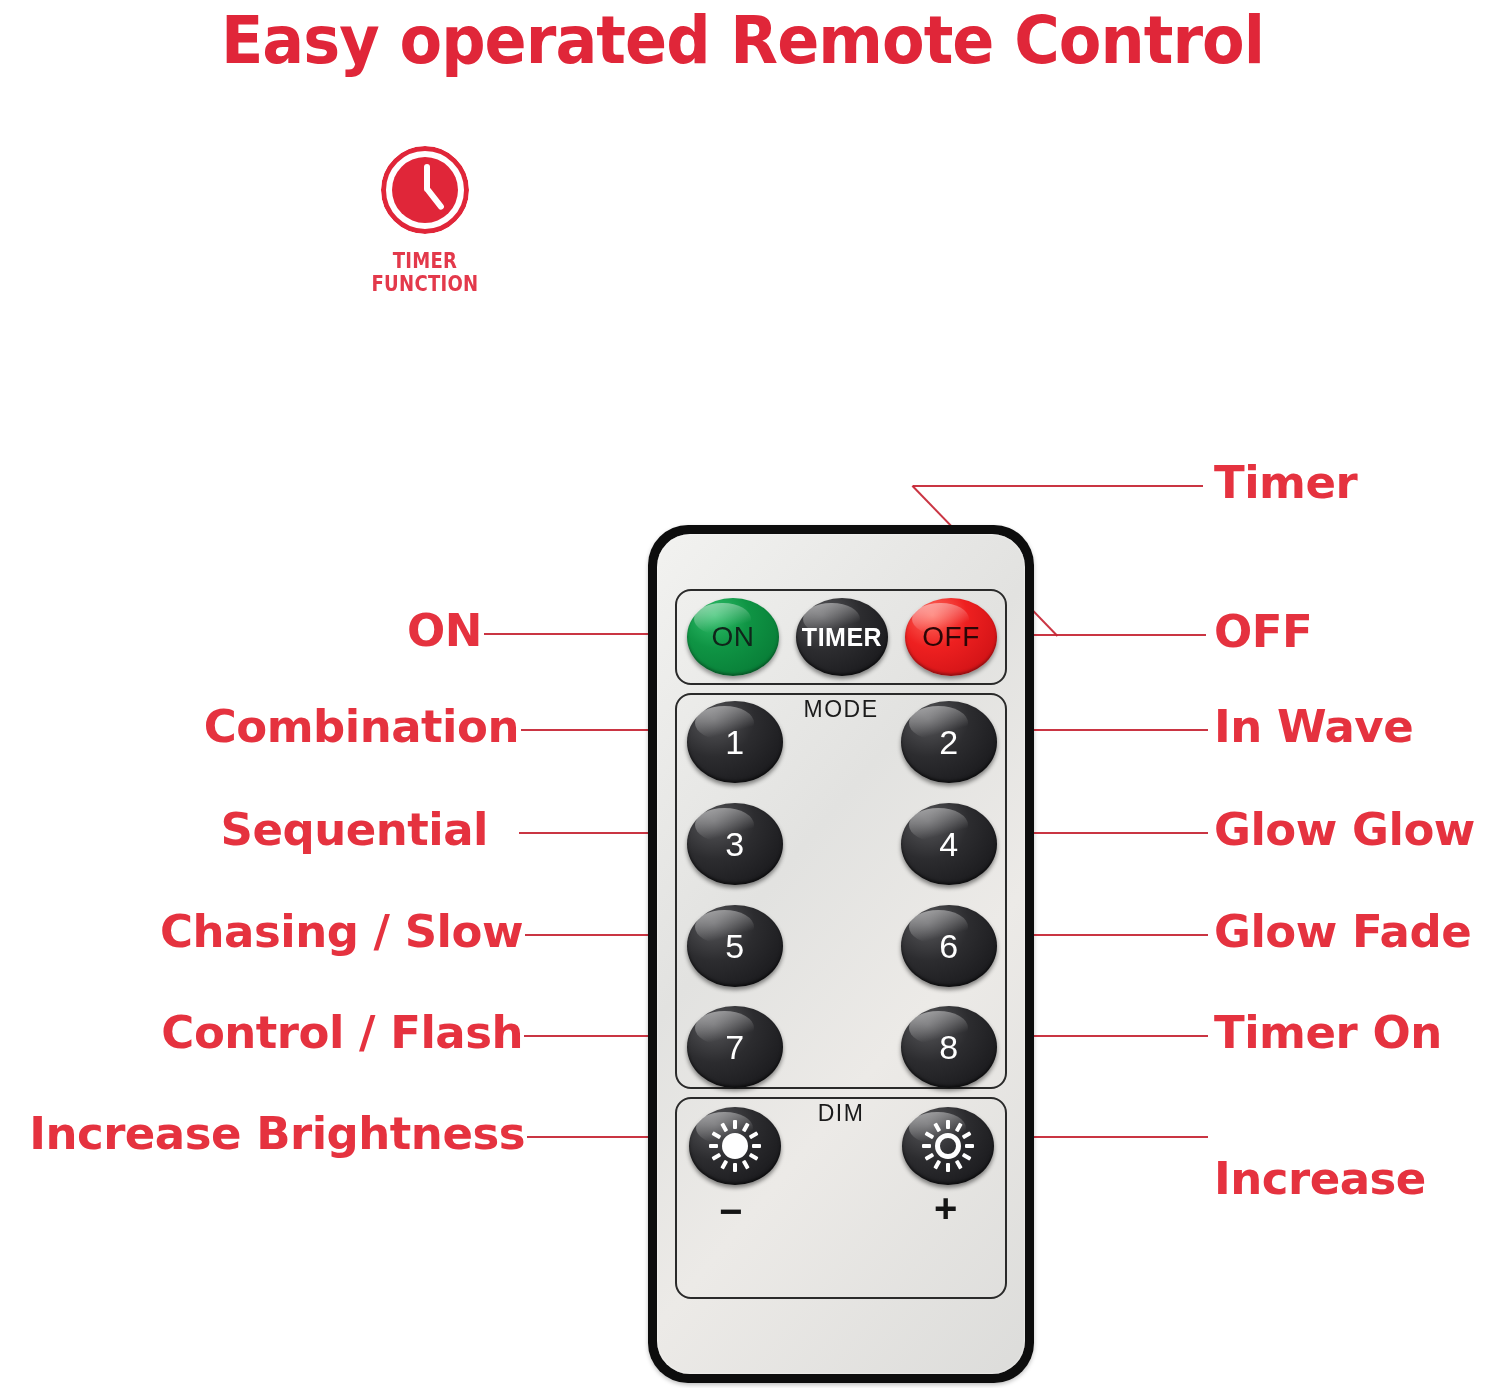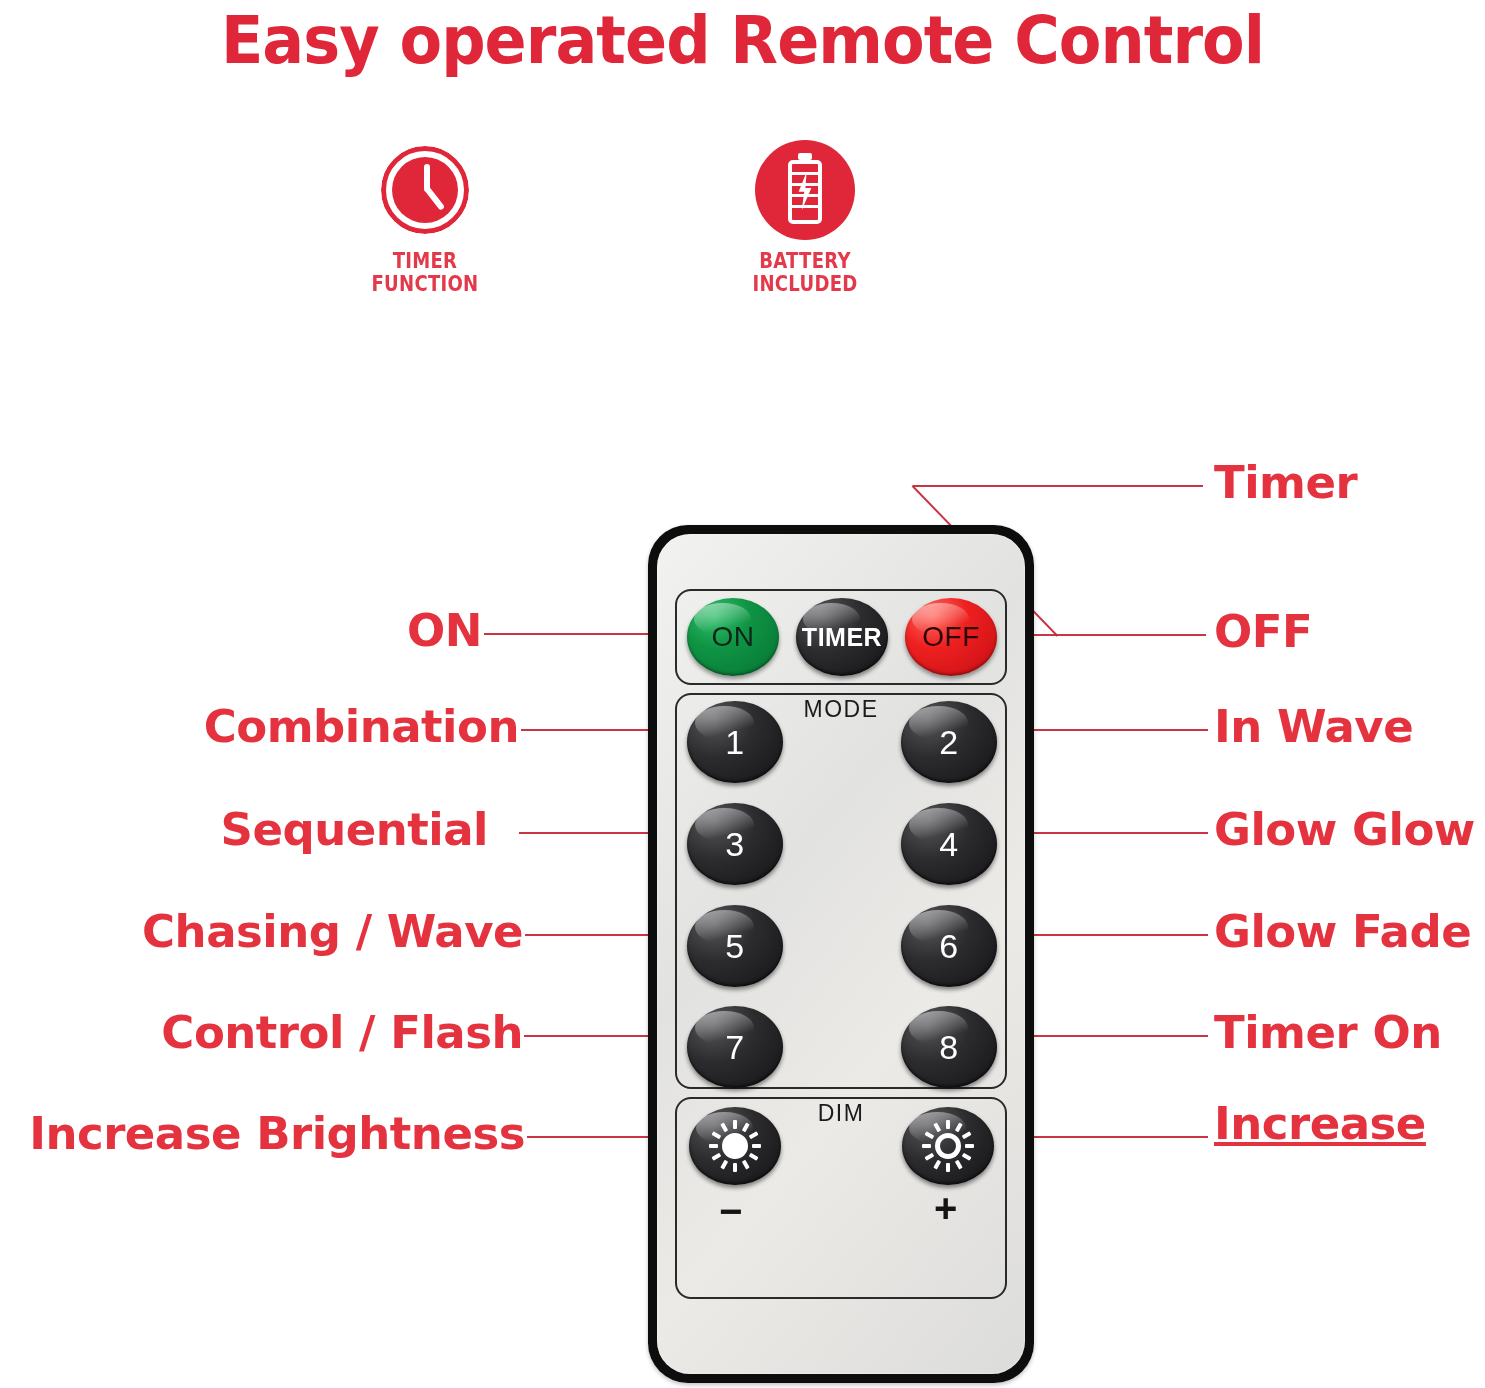--- a/index.html
+++ b/index.html
@@ -193,36 +193,20 @@
       <div class="clock-face"></div>
       <div class="hand-v"></div>
       <div class="hand-d"></div>
     </div>
     <div class="flabel">
       <div>TIMER</div>
       <div>FUNCTION</div>
     </div>
   </div>
 
-  <div class="feature f1">
-    <div class="fcircle">
-      <div class="bat-cap"></div>
-      <div class="bat-body">
-        <div class="bat-seg" style="top:8px"></div>
-        <div class="bat-seg" style="top:19px"></div>
-        <div class="bat-seg" style="top:30px"></div>
-        <div class="bat-seg" style="top:41px"></div>
-      </div>
-      <div class="bolt"></div>
-    </div>
-    <div class="flabel">
-      <div>BATTERY</div>
-      <div>INCLUDED</div>
-    </div>
-  </div>
 
 </div>
 
 <div class="leader" style="left:484px;  top:633px;  width:234px;"></div>
 <div class="leader" style="left:913px;  top:485px;  width:290px;"></div>
 <div class="leader-diag" style="left:913px; top:485px; width:209px; transform:rotate(46deg);"></div>
 <div class="leader" style="left:948px;  top:634px;  width:258px;"></div>
 
 <div class="leader" style="left:521px;  top:729px;  width:200px;"></div>
 <div class="leader" style="left:946px;  top:729px;  width:262px;"></div>
@@ -317,23 +301,23 @@
 
     <div class="pm" style="left:62px;  top:655px;">−</div>
     <div class="pm" style="left:277px; top:652px;">+</div>
 
   </div>
 </div>
 
 <div class="lbl left" style="right:1003px; top:604px;">ON</div>
 <div class="lbl left" style="right:966px;  top:700px;">Combination</div>
 <div class="lbl left" style="right:997px;  top:803px;">Sequential</div>
-<div class="lbl left" style="right:962px;  top:905px;">Chasing / Wave</div>
+<div class="lbl left" style="right:962px;  top:905px;">Chasing / Slow</div>
 <div class="lbl left" style="right:962px;  top:1006px;">Control / Flash</div>
 <div class="lbl left" style="right:960px;  top:1107px;">Increase Brightness</div>
 
 <div class="lbl" style="left:1214px; top:456px;">Timer</div>
 <div class="lbl" style="left:1214px; top:605px;">OFF</div>
 <div class="lbl" style="left:1214px; top:700px;">In Wave</div>
 <div class="lbl" style="left:1214px; top:803px;">Glow Glow</div>
 <div class="lbl" style="left:1214px; top:905px;">Glow Fade</div>
 <div class="lbl" style="left:1214px; top:1006px;">Timer On</div>
-<div class="lbl" style="left:1214px; top:1097px;text-decoration:underline;">Increase</div>
+<div class="lbl" style="left:1214px; top:1152px;">Increase</div>
 
 </body></html>

